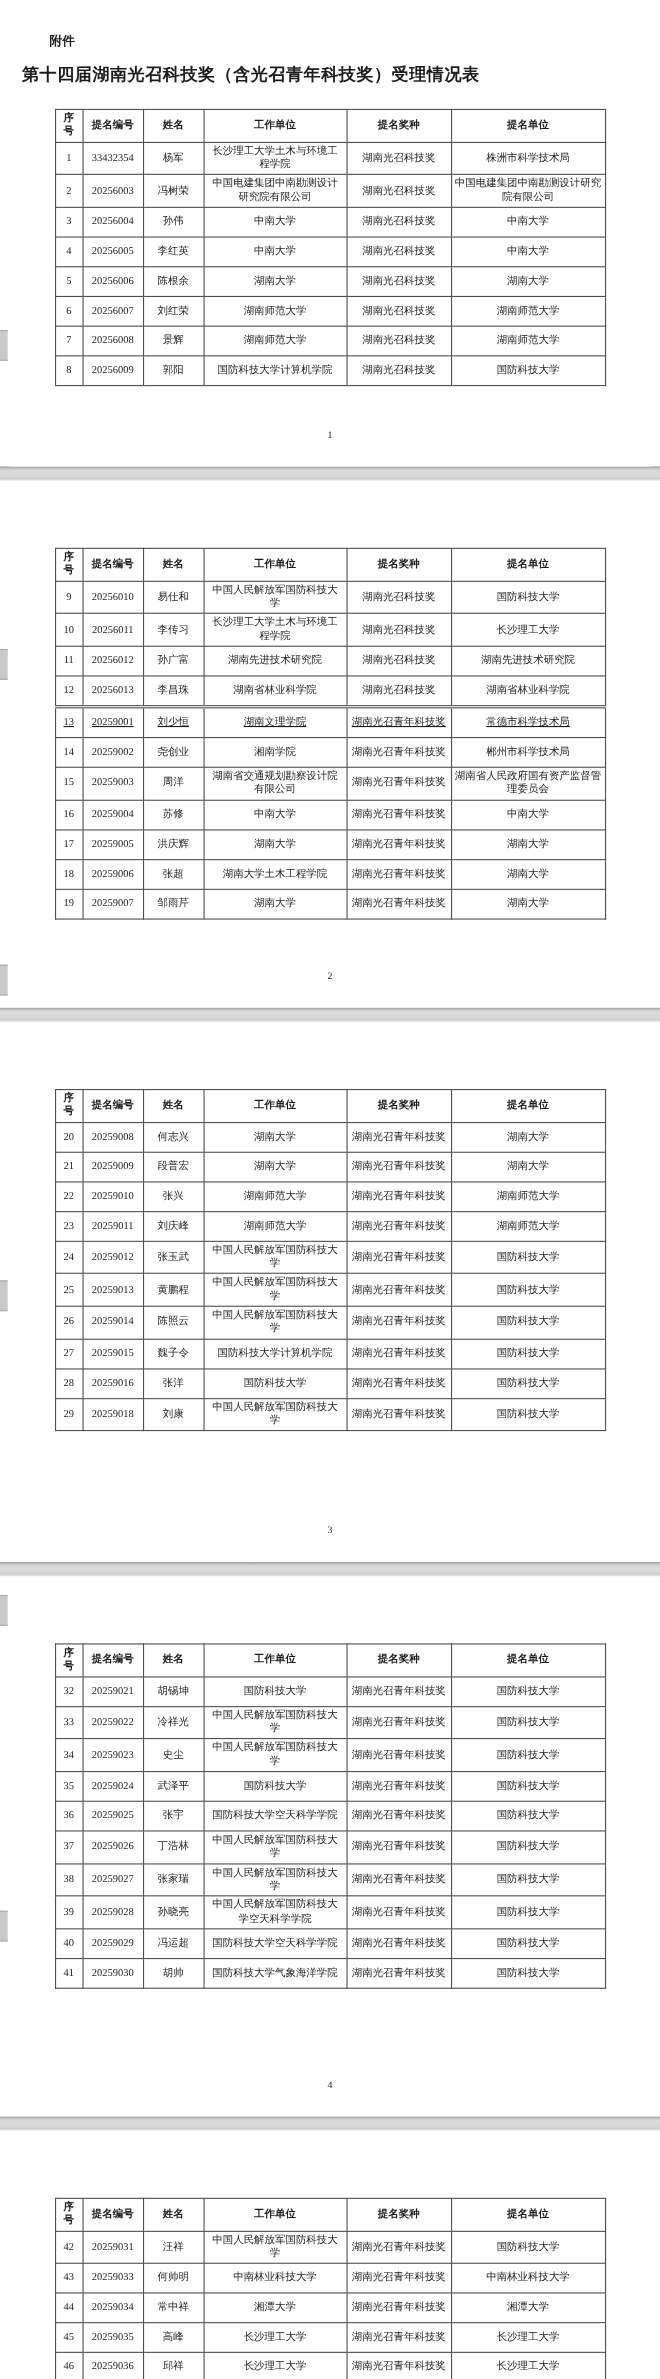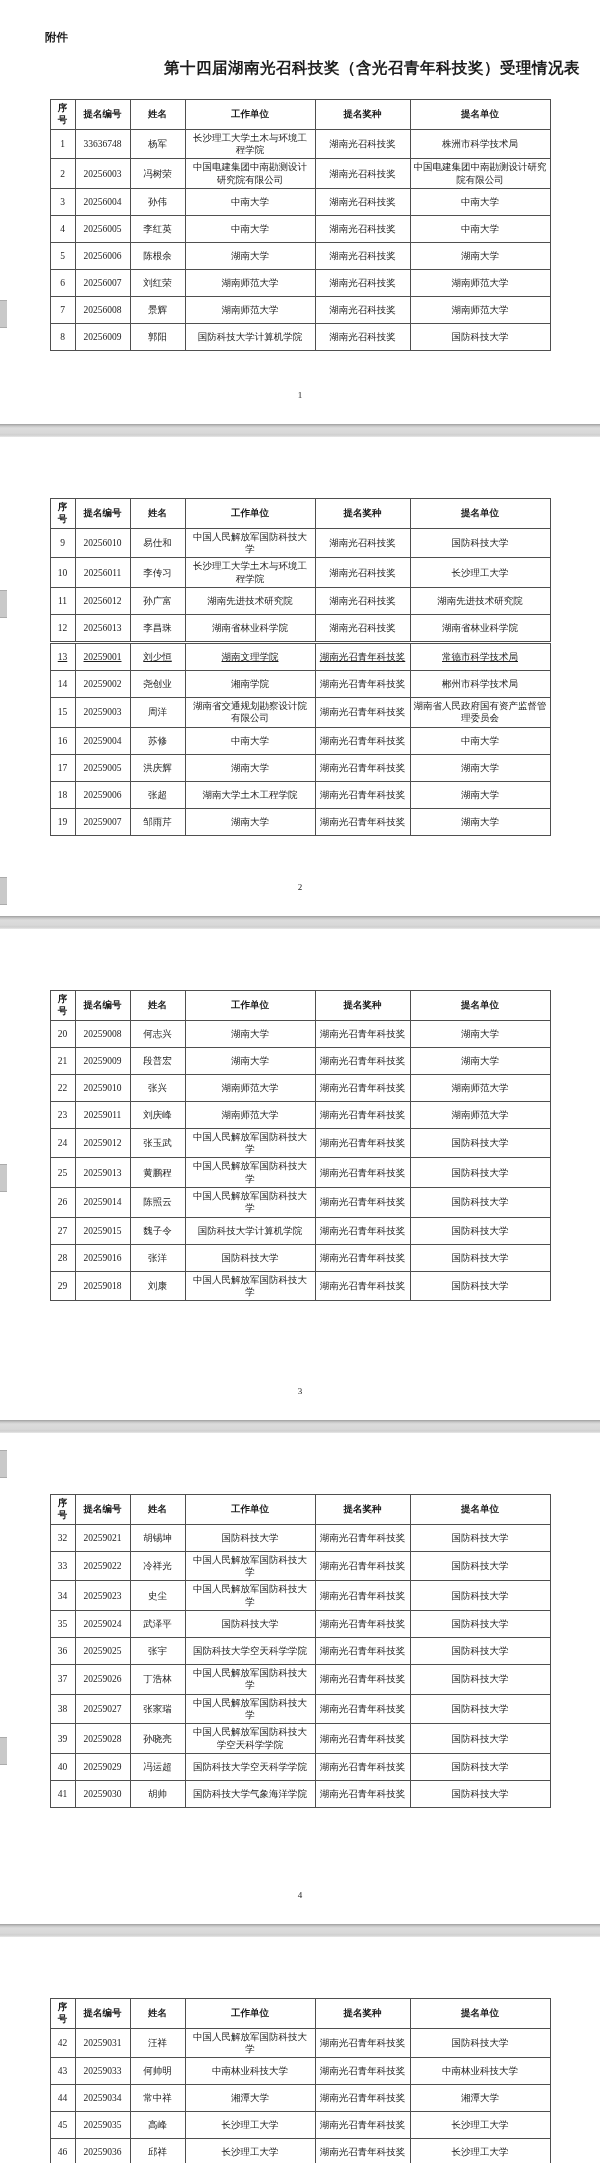--- a/index.html
+++ b/index.html
@@ -20,21 +20,21 @@
     background:linear-gradient(to bottom,#9e9e9e 0,#c6c6c6 2px,#dcdcdc 4px,#d8d8d8 9px,#cfcfcf 11px,#e9e9e9 13px);
   }
   .edge-mark{
     position:absolute;left:0;width:7px;height:26px;background:#c9c9c9;
     border-top:1px solid #ababab;border-bottom:1px solid #ababab;z-index:5;
   }
   .attachment{
     font-weight:bold;font-size:11.5px;margin:0 0 0 45px;
   }
   .doc-title{
-    font-weight:bold;font-size:15.5px;text-align:right;
+    font-weight:bold;font-size:15.5px;text-align:left;
     margin:13px 20px 20px 20px;letter-spacing:0.5px;
   }
   table.award-table{
     border-collapse:collapse;table-layout:fixed;
     margin:3px auto;width:500px;
     font-size:9.5px;
   }
   .page2 table.award-table,.page3 table.award-table,
   .page4 table.award-table,.page5 table.award-table{margin-top:61px;}
   table.award-table th,table.award-table td{
@@ -81,21 +81,21 @@
             <th>提名编号</th>
             <th>姓名</th>
             <th>工作单位</th>
             <th>提名奖种</th>
             <th>提名单位</th>
           </tr>
         </thead>
         <tbody>
           <tr>
             <td>1</td>
-            <td>33636748</td>
+            <td>33432354</td>
             <td>杨军</td>
             <td>长沙理工大学土木与环境工程学院</td>
             <td>湖南光召科技奖</td>
             <td>株洲市科学技术局</td>
           </tr>
           <tr>
             <td>2</td>
             <td>20256003</td>
             <td>冯树荣</td>
             <td>中国电建集团中南勘测设计研究院有限公司</td>

